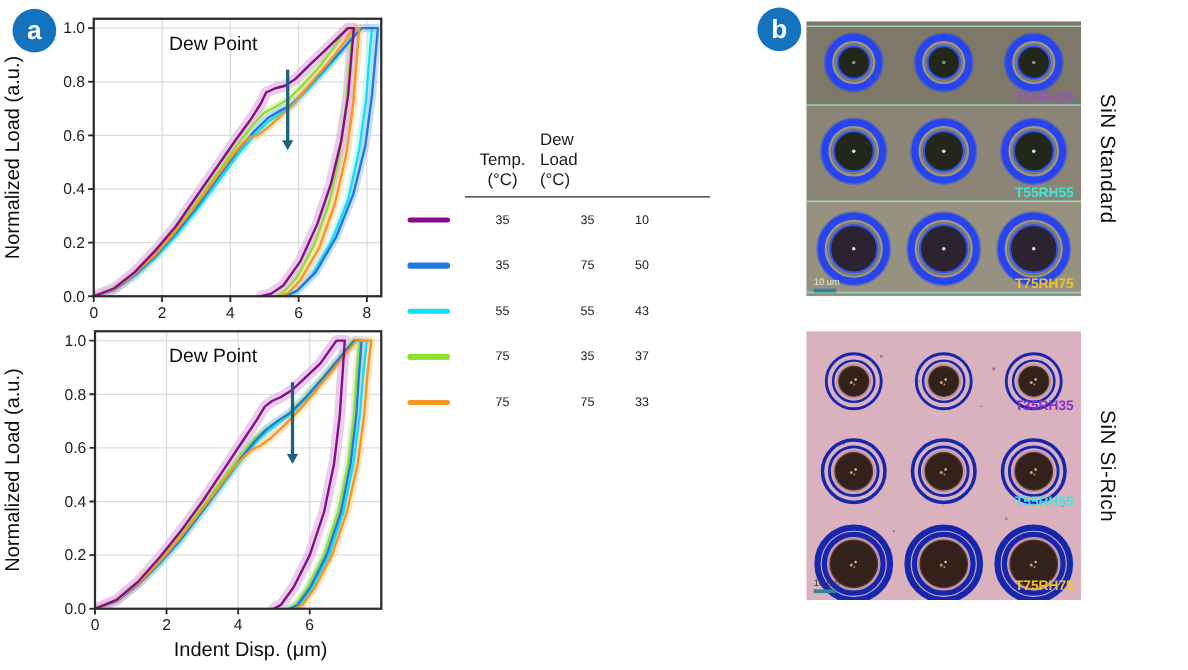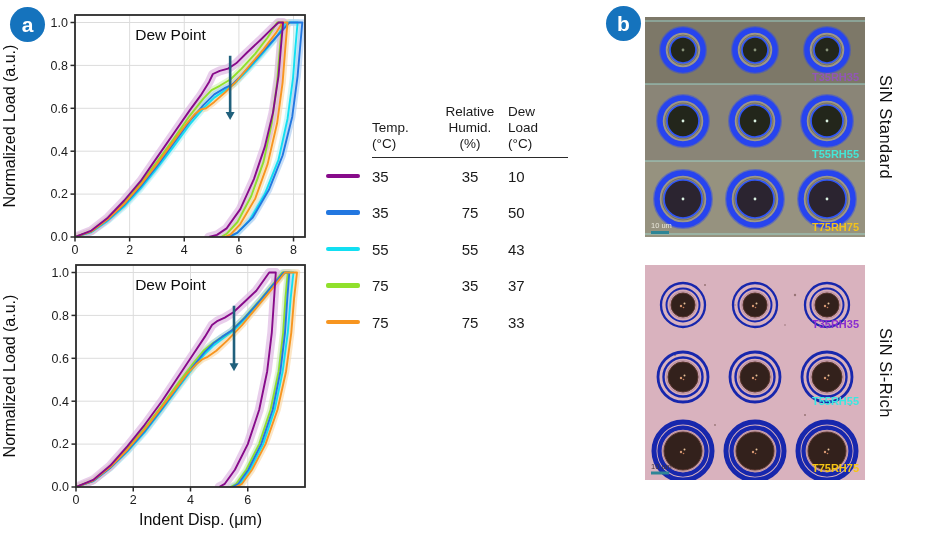--- a/index.html
+++ b/index.html
@@ -17,26 +17,26 @@
   svg text{font-family:"Liberation Sans",sans-serif;}
   .tick{font-size:12.5px;fill:#1c1c1c;}
   .anno{font-size:15.5px;fill:#0d0d0d;}
   .axlabel{font-size:16px;fill:#0d0d0d;}
   .rowlab{font-size:11px;font-weight:bold;}
   .scalelab{font-size:7.5px;}
   
   .legend{position:absolute;left:326px;top:104px;width:256px;color:#1a1a1a;}
   .lg-head{display:flex;align-items:flex-end;text-align:center;font-size:13.5px;line-height:1.18;}
   .lg-sw{width:46px;flex:none;}
-  .lg-c1{width:60px;flex:none;text-align:left;}
+  .lg-c1{width:60px;flex:none;text-align:center;}
   .lg-c2{width:76px;flex:none;text-align:center;}
   .lg-c3{width:60px;flex:none;text-align:left;}
   .lg-head span{display:block;}
   .lg-rule{margin-left:46px;width:196px;border-top:1.7px solid #2a2a2a;margin-top:5px;}
-  .lg-row{display:flex;align-items:center;height:36.5px;font-size:15px;text-align:center;}
+  .lg-row{display:flex;align-items:center;height:36.5px;font-size:10px;text-align:center;}
   .lg-row:first-of-type{margin-top:5px;}
   .swatch{display:inline-block;width:34px;height:4.5px;border-radius:2px;}
   .lg-sw{display:flex;align-items:center;}
   
   .side-label{position:absolute;width:26px;display:flex;align-items:center;justify-content:center;
               writing-mode:vertical-rl;font-size:16.5px;color:#111;letter-spacing:0.5px;}
   #side-top{left:872px;top:17px;height:220px;}
   #side-bottom{left:872px;top:265px;height:215px;}
 </style>
 </head>
@@ -154,25 +154,20 @@
       <text x="15" y="114" text-anchor="middle" class="axlabel" transform="rotate(-90 15 114)">Normalized Load (a.u.)</text>
       <text x="200.5" y="263" text-anchor="middle" class="axlabel">Indent Disp. (μm)</text>
     </svg>
 
   <div class="legend">
     <div class="lg-head">
       <div class="lg-sw"></div>
       <div class="lg-c1">
         <span>Temp.</span>
           <span>(°C)</span>
-      </div>
-      <div class="lg-c2">
-        <span>Relative</span>
-          <span>Humid.</span>
-          <span>(%)</span>
       </div>
       <div class="lg-c3">
         <span>Dew</span>
           <span>Load</span>
           <span>(°C)</span>
       </div>
     </div>
     <div class="lg-rule"></div>
 
     <div class="lg-row">

